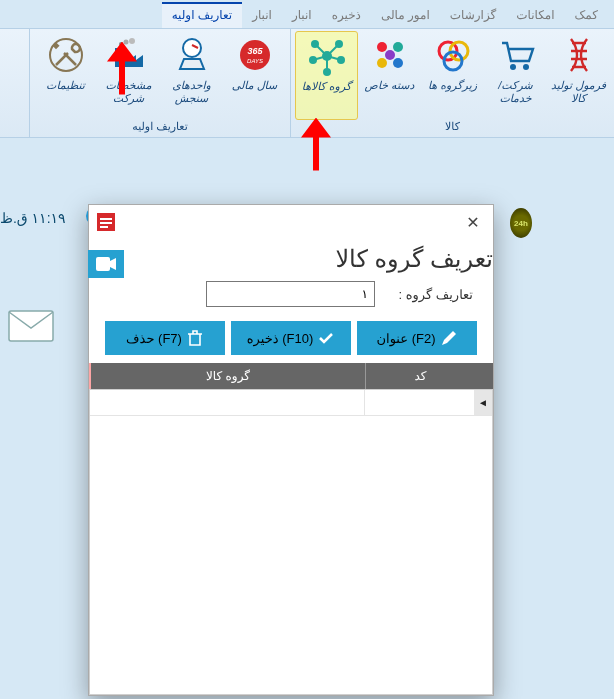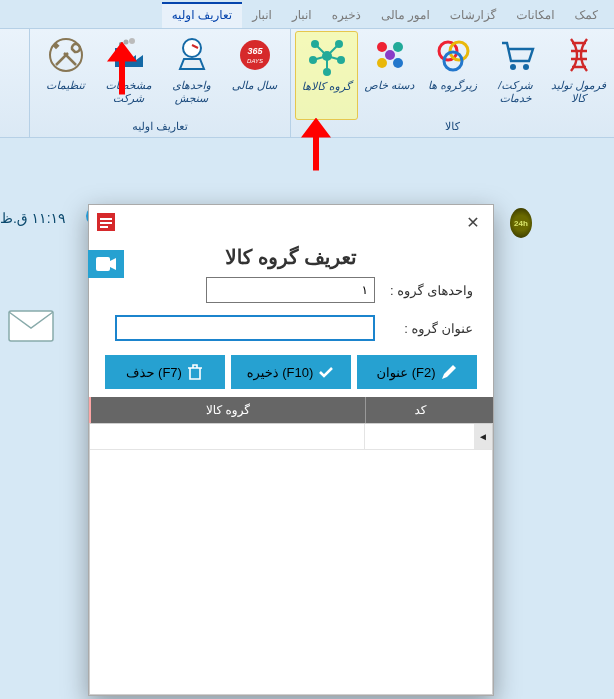--- a/index.html
+++ b/index.html
@@ -130,21 +130,21 @@
     direction: rtl;
   }
   .modal-titlebar {
     height: 34px;
     display:flex;align-items:center;justify-content:space-between;
     padding: 0 8px;
     direction: ltr;
   }
   .close-btn { width:24px;height:24px;display:flex;align-items:center;justify-content:center;cursor:pointer;font-size:16px;color:#444;}
   .title-icon{width:18px;height:18px;}
-  .modal-heading { font-size: 20px; color:#333; text-align:center; padding: 6px 0 2px 0; font-weight:bold;}
+  .modal-heading { font-size: 24px; color:#333; text-align:right; padding: 6px 0 2px 0; font-weight:normal;}
   .form-row { display:flex;align-items:center;gap:8px;padding: 6px 20px; }
   .form-label { width: 90px; color:#333; font-size:13px;}
   .form-input {
     flex:0 0 150px; height:26px;border:1px solid #777;padding: 0 6px;
     font-family:inherit;font-size:12px;text-align:right;direction:rtl;
   }
   .form-input.wide{flex:0 0 260px;}
   .form-input.focus{outline:2px solid #1b84cd;outline-offset:-2px;border-color:#1b84cd;}
   .btn-row{display:flex;gap:6px;padding: 8px 16px;}
   .abtn{
@@ -338,26 +338,22 @@
           <rect x="3" y="5" width="12" height="2" fill="#fff"></rect>
           <rect x="3" y="9" width="12" height="2" fill="#fff"></rect>
           <rect x="3" y="13" width="8" height="2" fill="#fff"></rect>
         </svg>
     </div>
     <div class="close-btn">✕</div>
   </div>
   <div class="modal-heading">تعریف گروه کالا</div>
 
   <div class="form-row">
-    <div class="form-label">واحدهای گروه  :</div>
+    <div class="form-label">تعاریف گروه  :</div>
     <input class="form-input" value="۱" style="">
-  </div>
-  <div class="form-row">
-    <div class="form-label">عنوان گروه  :</div>
-    <input class="form-input wide focus" value="" style="">
   </div>
 
   <div class="btn-row">
     <button class="abtn">
       <svg class="ic" viewBox="0 0 18 18">
           <path d="M2 16 l2-5 9-9 3 3 -9 9 z" fill="#fff"></path>
         </svg>
       <span>(F2) عنوان</span>
     </button>
     <button class="abtn">

